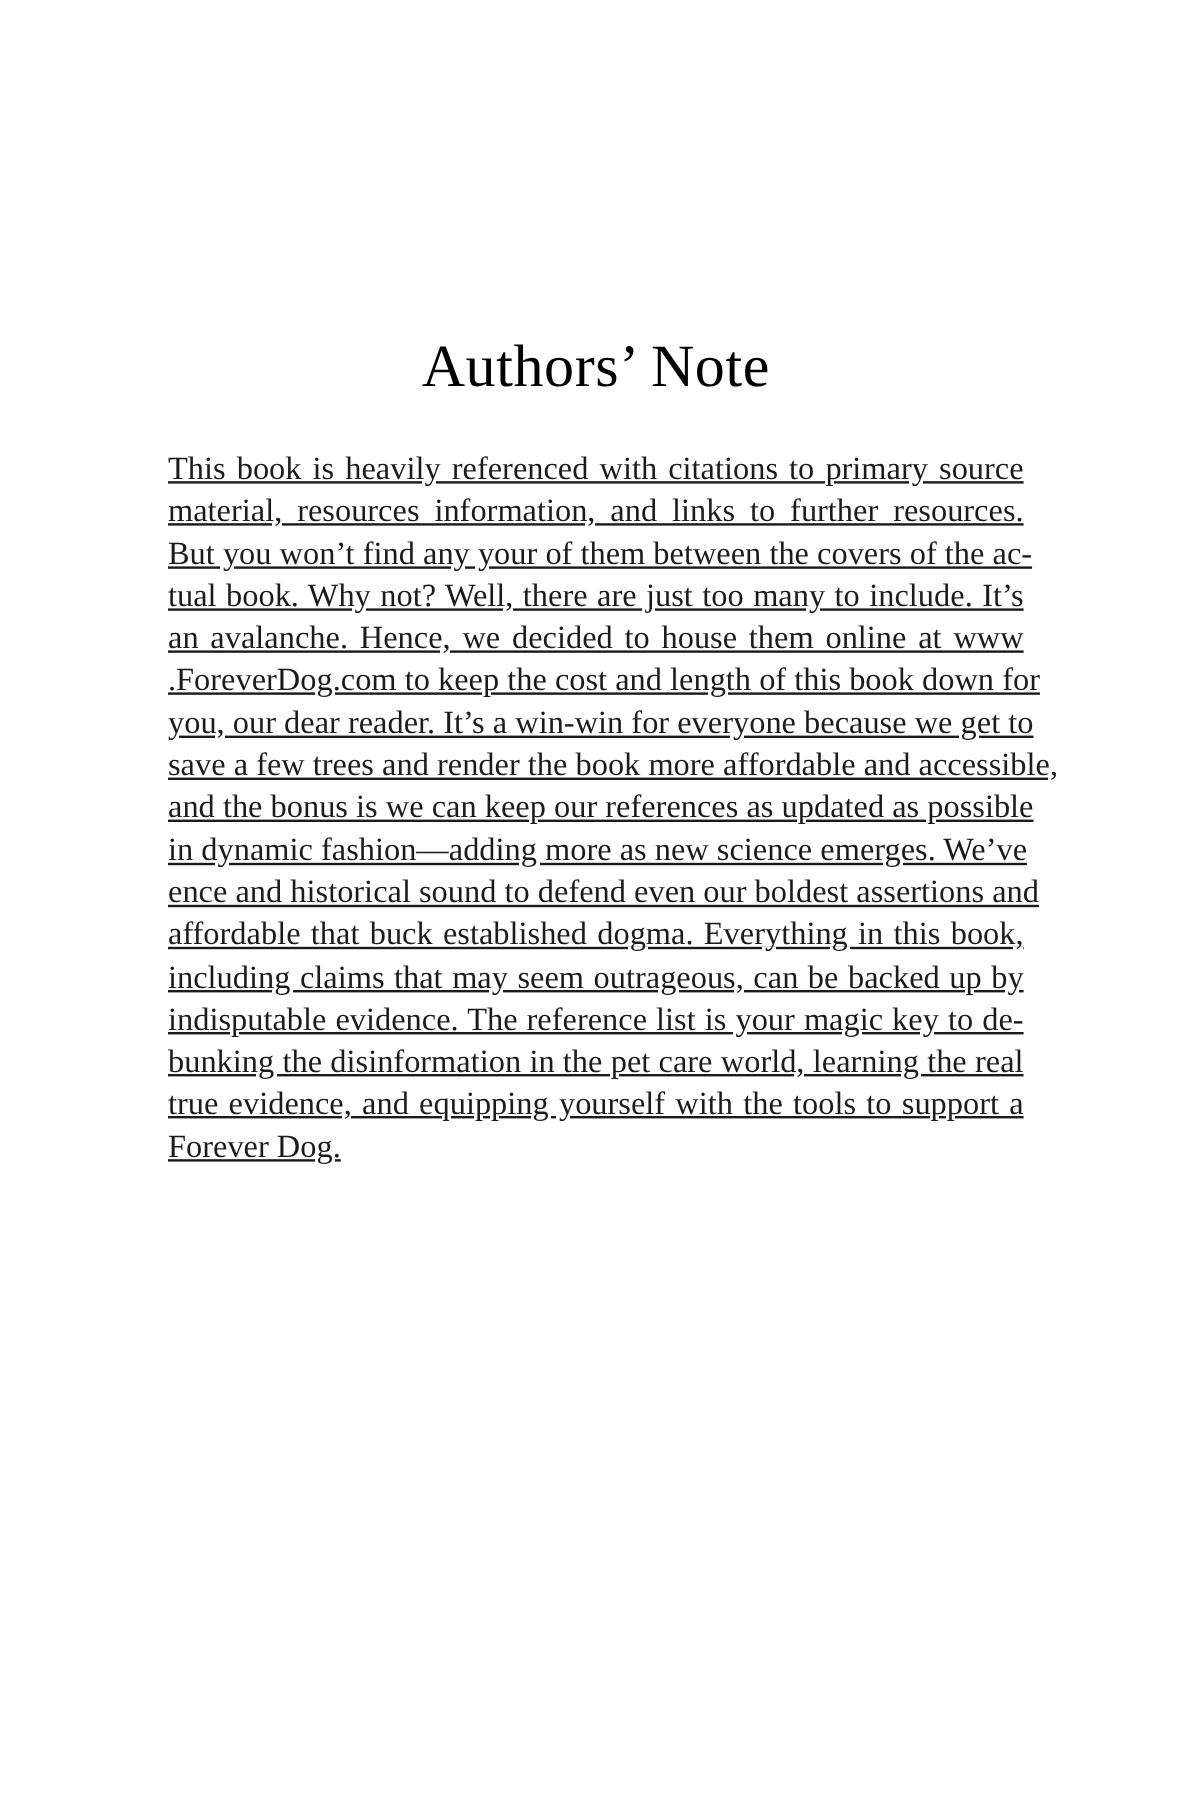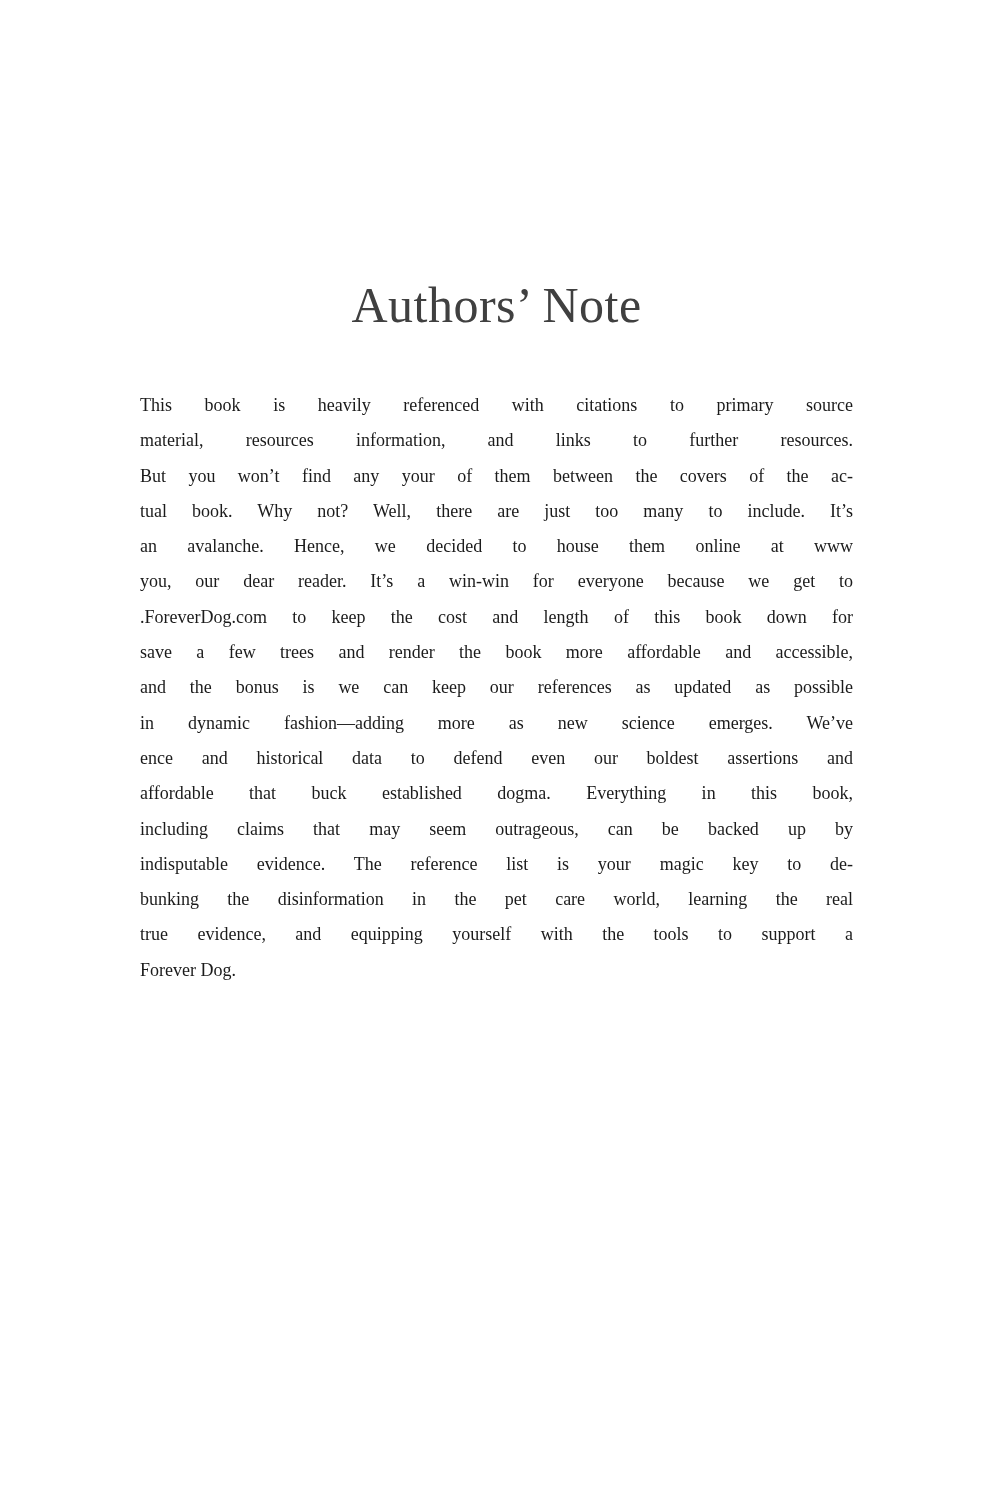--- a/index.html
+++ b/index.html
@@ -25,25 +25,26 @@
     font-size: 50px;
     font-weight: 400;
     line-height: 1.12;
     letter-spacing: 0.5px;
     color: #121212;
     white-space: pre;
   }
   .body-block {
     position: absolute;
     left: 140px;
-    top: 388px;
+    top: 373px;
     width: 713px;
     font-family: "Liberation Serif", "DejaVu Serif", serif;
-    font-size: 18px;
+    font-size: 27px;
     color: #1b1b1b;
+    text-decoration: underline;
   }
   
   .line {
     display: block;
     height: 35.3px;
     line-height: 35.3px;
     text-align: justify;
     text-align-last: justify;
     white-space: nowrap;
     overflow: visible;
@@ -51,34 +52,34 @@
   .line.last {
     text-align: center;
     text-align-last: left;
   }
 </style>
 </head>
 <body style="background: rgb(255, 255, 255);">
 
 <div class="page" style="background: rgb(255, 255, 255);">
 
-  <h1 class="page-title" style="color: #404040;">Authors’ Note</h1>
+  <h1 class="page-title" style="color: #000000;">Authors’ Note</h1>
 
   <div class="body-block" style="color: rgb(27, 27, 27);">
     <span class="line">This book is heavily referenced with citations to primary source</span>
     <span class="line">material, resources information, and links to further resources.</span>
     <span class="line">But you won’t find any your of them between the covers of the ac-</span>
     <span class="line">tual book. Why not? Well, there are just too many to include. It’s</span>
     <span class="line">an avalanche. Hence, we decided to house them online at www</span>
+    <span class="line">.ForeverDog.com to keep the cost and length of this book down for</span>
     <span class="line">you, our dear reader. It’s a win-win for everyone because we get to</span>
-    <span class="line">.ForeverDog.com to keep the cost and length of this book down for</span>
     <span class="line">save a few trees and render the book more affordable and accessible,</span>
     <span class="line">and the bonus is we can keep our references as updated as possible</span>
     <span class="line">in dynamic fashion—adding more as new science emerges. We’ve</span>
-    <span class="line">ence and historical data to defend even our boldest assertions and</span>
+    <span class="line">ence and historical sound to defend even our boldest assertions and</span>
     <span class="line">affordable that buck established dogma. Everything in this book,</span>
     <span class="line">including claims that may seem outrageous, can be backed up by</span>
     <span class="line">indisputable evidence. The reference list is your magic key to de-</span>
     <span class="line">bunking the disinformation in the pet care world, learning the real</span>
     <span class="line">true evidence, and equipping yourself with the tools to support a</span>
     <span class="line last">Forever Dog.</span>
   </div>
 
 </div>
 

